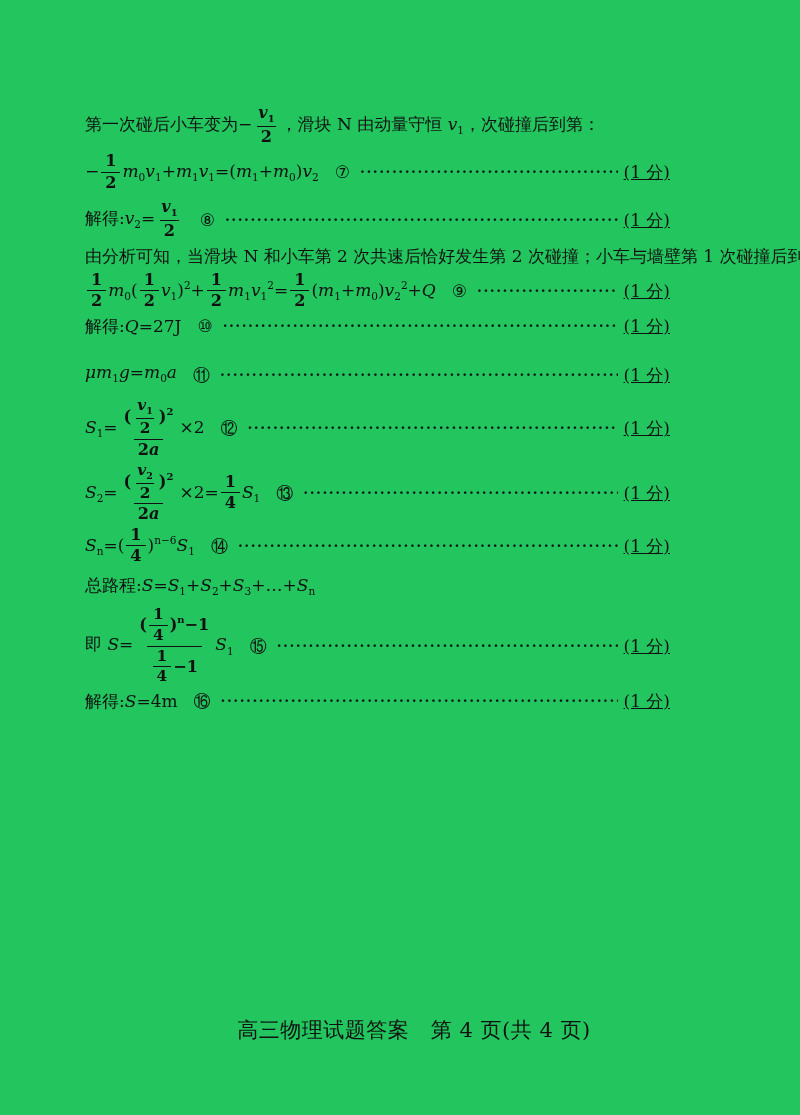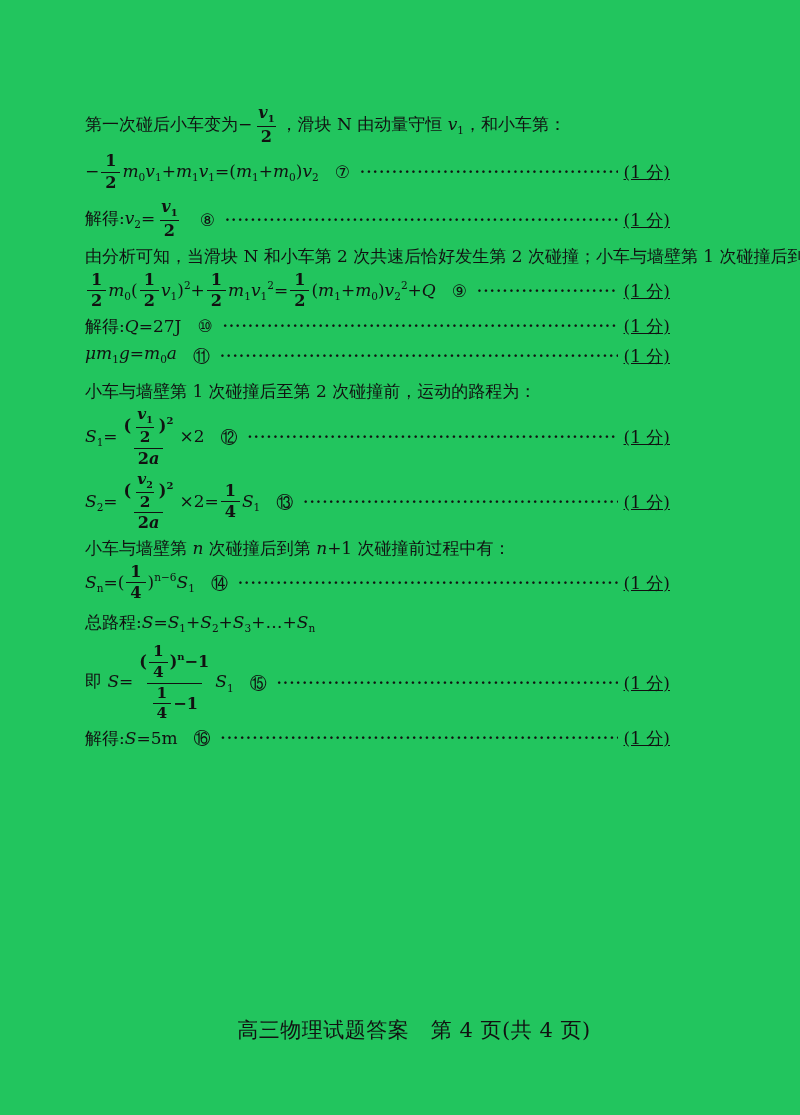--- a/index.html
+++ b/index.html
@@ -41,34 +41,34 @@
     flex:1;overflow:hidden;white-space:nowrap;
     font-weight:bold;letter-spacing:1.5px;font-size:14px;
     margin:0 4px 0 2px;align-self:center;
   }
   .score{flex:none;margin-left:2px;white-space:nowrap;text-decoration:underline;}
   .footer{
     position:absolute;top:1016px;left:0;width:100%;
     text-align:center;font-size:21px;letter-spacing:0.5px;
   }
   
-  .mb2{margin-bottom:2px;} .mb4{margin-bottom:1px;}
+  .mb2{margin-bottom:2px;} .mb4{margin-bottom:20px;}
   .mb6{margin-bottom:6px;}
 </style>
 </head>
 <body>
 
 <div class="page">
   <div class="content">
 
     <div class="line p-line mb6">
       <span class="math"><span class="tk-c">第一次碰后小车变为−</span><span class="frac">
             <span class="num"><span class="tk-i">v</span><sub class="tk-b">1</sub></span>
             <span class="den"><span class="tk-c">2</span></span>
-          </span><span class="tk-c">，滑块 N 由动量守恒 </span><span class="tk-i">v</span><sub class="tk-b">1</sub><span class="tk-c">，和小车第：</span></span>
+          </span><span class="tk-c">，滑块 N 由动量守恒 </span><span class="tk-i">v</span><sub class="tk-b">1</sub><span class="tk-c">，次碰撞后到第：</span></span>
     </div>
 
     <div class="line eq-line mb6">
       <span class="math"><span class="tk-c">−</span><span class="frac">
             <span class="num"><span class="tk-c">1</span></span>
             <span class="den"><span class="tk-c">2</span></span>
           </span><span class="tk-i">m</span><sub class="tk-b">0</sub><span class="tk-i">v</span><sub class="tk-b">1</sub><span class="tk-c">+</span><span class="tk-i">m</span><sub class="tk-b">1</sub><span class="tk-i">v</span><sub class="tk-b">1</sub><span class="tk-c">=(</span><span class="tk-i">m</span><sub class="tk-b">1</sub><span class="tk-c">+</span><span class="tk-i">m</span><sub class="tk-b">0</sub><span class="tk-c">)</span><span class="tk-i">v</span><sub class="tk-b">2</sub></span>
       <span class="circ">⑦</span>
       <span class="leader">·········································································································································</span>
       <span class="score">(1 分)</span>
@@ -115,23 +115,20 @@
     </div>
 
 
     <div class="line eq-line mb6">
       <span class="math"><span class="tk-i">μ</span><span class="tk-i">m</span><sub class="tk-b">1</sub><span class="tk-i">g</span><span class="tk-c">=</span><span class="tk-i">m</span><sub class="tk-b">0</sub><span class="tk-i">a</span></span>
       <span class="circ">⑪</span>
       <span class="leader">·········································································································································</span>
       <span class="score">(1 分)</span>
     </div>
 
-    <div class="line p-line mb2">
-      <span class="math"><span class="tk-c">小车与墙壁第 1 次碰撞后至第 2 次碰撞前，运动的路程为：</span></span>
-    </div>
 
     <div class="line eq-line mb2">
       <span class="math"><span class="tk-i">S</span><sub class="tk-b">1</sub><span class="tk-c">=</span><span class="frac">
             <span class="num"><span class="tk-c">(</span><span class="frac">
                 <span class="num"><span class="tk-i">v</span><sub class="tk-b">1</sub></span>
                 <span class="den"><span class="tk-c">2</span></span>
               </span><span class="tk-c">)</span><sup class="tk-p">2</sup></span>
             <span class="den"><span class="tk-c">2</span><span class="tk-i">a</span></span>
           </span><span class="tk-c">×2</span></span>
       <span class="circ">⑫</span>
@@ -149,23 +146,20 @@
             <span class="den"><span class="tk-c">2</span><span class="tk-i">a</span></span>
           </span><span class="tk-c">×2=</span><span class="frac">
             <span class="num"><span class="tk-c">1</span></span>
             <span class="den"><span class="tk-c">4</span></span>
           </span><span class="tk-i">S</span><sub class="tk-b">1</sub></span>
       <span class="circ">⑬</span>
       <span class="leader">·········································································································································</span>
       <span class="score">(1 分)</span>
     </div>
 
-    <div class="line p-line mb2">
-      <span class="math"><span class="tk-c">小车与墙壁第 </span><span class="tk-i">n</span><span class="tk-c"> 次碰撞后到第 </span><span class="tk-i">n</span><span class="tk-c">+1 次碰撞前过程中有：</span></span>
-    </div>
 
     <div class="line eq-line mb6">
       <span class="math"><span class="tk-i">S</span><sub class="tk-b it">n</sub><span class="tk-c">=(</span><span class="frac">
             <span class="num"><span class="tk-c">1</span></span>
             <span class="den"><span class="tk-c">4</span></span>
           </span><span class="tk-c">)</span><sup class="tk-p it">n−6</sup><span class="tk-i">S</span><sub class="tk-b">1</sub></span>
       <span class="circ">⑭</span>
       <span class="leader">·········································································································································</span>
       <span class="score">(1 分)</span>
     </div>
@@ -184,21 +178,21 @@
                 <span class="num"><span class="tk-c">1</span></span>
                 <span class="den"><span class="tk-c">4</span></span>
               </span><span class="tk-c">−1</span></span>
           </span><span class="tk-i">S</span><sub class="tk-b">1</sub></span>
       <span class="circ">⑮</span>
       <span class="leader">·········································································································································</span>
       <span class="score">(1 分)</span>
     </div>
 
     <div class="line eq-line">
-      <span class="math"><span class="tk-c">解得:</span><span class="tk-i">S</span><span class="tk-c">=5m</span></span>
+      <span class="math"><span class="tk-c">解得:</span><span class="tk-i">S</span><span class="tk-c">=4m</span></span>
       <span class="circ">⑯</span>
       <span class="leader">·········································································································································</span>
       <span class="score">(1 分)</span>
     </div>
 
   </div>
 
   <div class="footer">高三物理试题答案　第 4 页(共 4 页)</div>
 </div>
 

